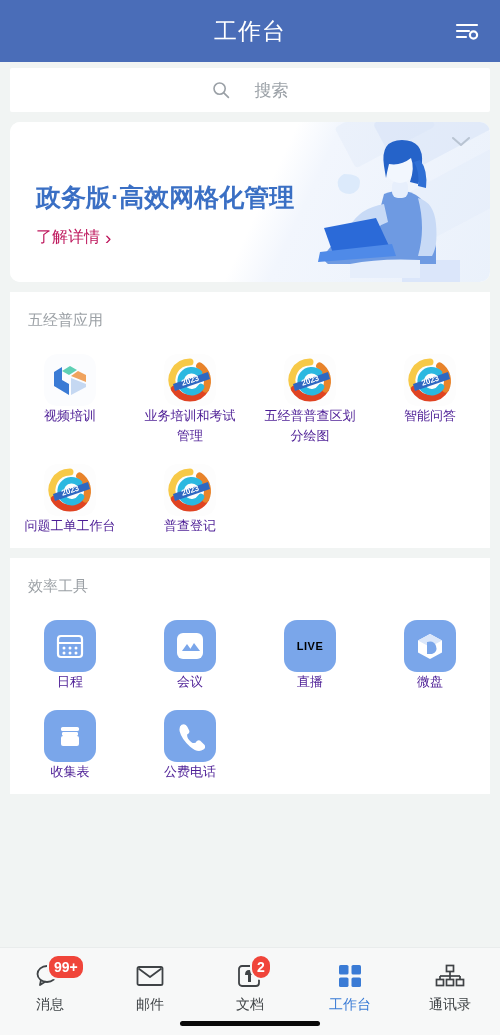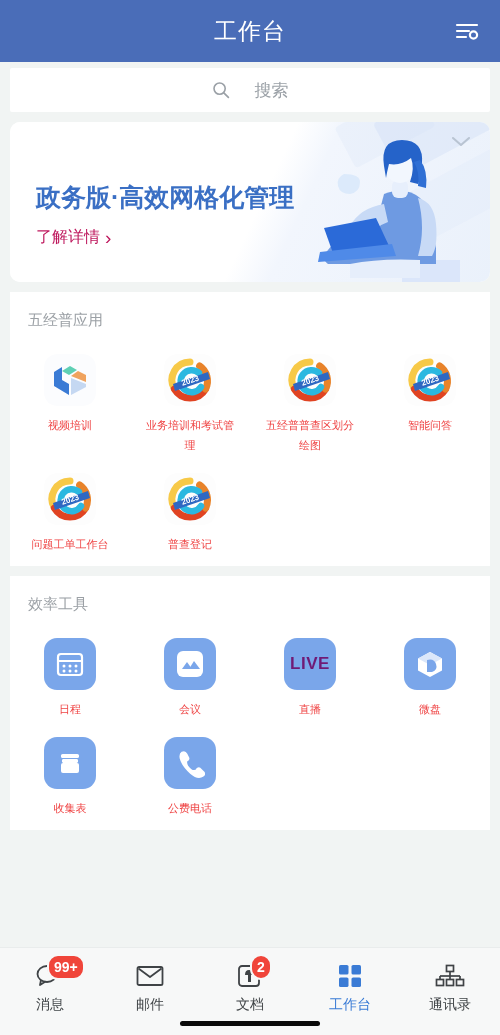--- a/index.html
+++ b/index.html
@@ -43,26 +43,26 @@
   .banner-link { margin-top:13px; font-size:16px; color:#be185d; display:flex; align-items:center; gap:5px; cursor:pointer; }
   .banner-collapse { position:absolute; right:18px; top:12px; z-index:6; cursor:pointer; }
   .illus { position:absolute; right:20px; bottom:0; width:160px; height:150px; z-index:3; }
 
   
   .card { margin-top:10px; background:#ffffff; border-radius:0; padding:16px 0 12px; }
   .card-title { font-size:15px; color:#9ba0a5; padding:3px 0 6px 18px; }
   .grid { display:flex; flex-wrap:wrap; }
   .app { width:25%; padding-top:18px; display:flex; flex-direction:column; align-items:center; cursor:pointer; }
   .app-ic { width:52px; height:52px; border-radius:13px; display:flex; align-items:center; justify-content:center; overflow:hidden; }
-  .app-lb { margin-top:9px; font-size:11px; color:#ef4444; text-align:center; line-height:20px; width:92px; }
+  .app-lb { font-size:13px; color:#4c1d95; text-align:center; line-height:20px; width:92px; }
 
   
   .census { background:#ffffff; position:relative; }
   .tool-ic { background:#7aa6ea; }
-  .tool-ic.live { font-size:17px; font-weight:bold; color:#701a75; letter-spacing:.5px; }
+  .tool-ic.live { font-size:11px; font-weight:bold; color:#000000; letter-spacing:.5px; }
 
   
   .nav {
     flex:0 0 88px; background:#f7f8f8; display:flex; align-items:flex-start;
     padding-top:10px; border-top:1px solid #e9ecec;
   }
   .nav-item { flex:1; display:flex; flex-direction:column; align-items:center; cursor:pointer; position:relative; }
   .nav-ic { height:36px; display:flex; align-items:center; justify-content:center; position:relative; width:46px; }
   .nav-lb { font-size:14px; color:#3f4346; margin-top:2px; }
   .nav-item.active .nav-lb { color:#3a7bd5; }

